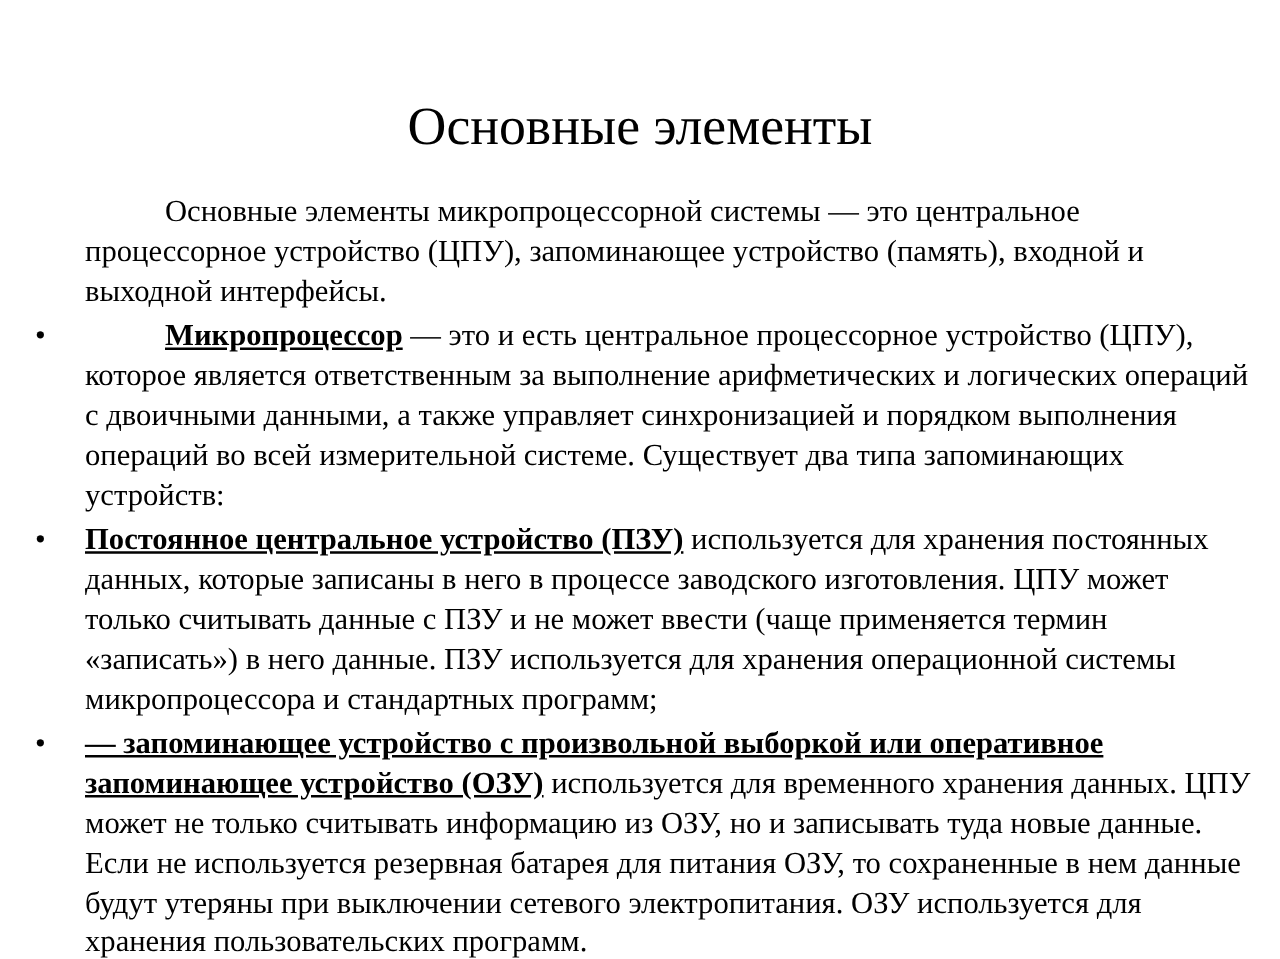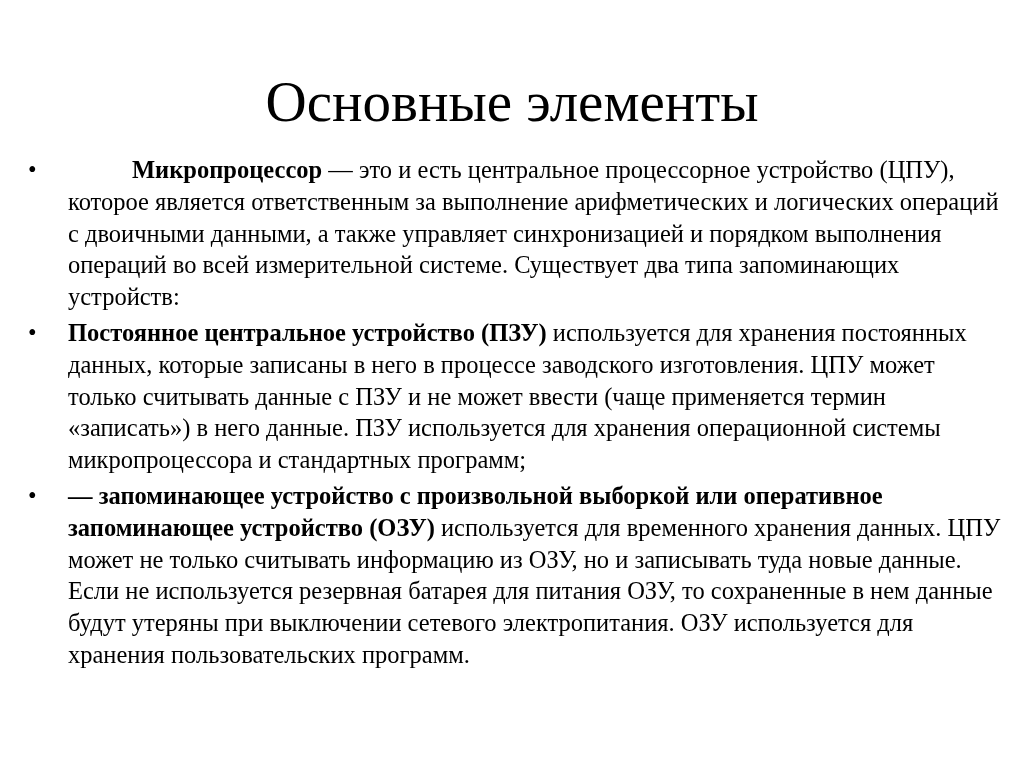--- a/index.html
+++ b/index.html
@@ -1,33 +1,36 @@
 <!DOCTYPE html>
 <html><head>
 <meta charset="utf-8">
 <style>
   html, body { margin:0; padding:0; background:#ffffff; }
   body { width:1024px; height:767px; overflow:hidden; position:relative;
          font-family:"Liberation Serif","DejaVu Serif",serif; color:#000; }
   .slide { position:absolute; left:0; top:0; width:1024px; height:767px; background:#fff; }
   .title { position:absolute; left:0; top:62px; width:1024px; text-align:center;
-           font-size:57px; line-height:80px; font-weight:normal; letter-spacing:0px; }
+           font-size:43px; line-height:80px; font-weight:normal; letter-spacing:0px; }
   .body { position:absolute; left:28px; top:154px; width:980px; font-size:24.5px; line-height:31.8px; }
   .para { position:relative; padding-left:40px; margin:0 0 4px 0; }
   .para .indent { display:inline-block; width:64px; }
   .bullet { position:absolute; left:0; top:0; width:20px; text-align:left; }
-  b { font-weight:bold; }
+  b { font-weight:bold;text-decoration:underline; }
 </style>
 </head>
 <body>
 
 <div class="slide">
   <div class="title">Основные элементы</div>
 
   <div class="body">
+    <p class="para">
+      <span class="indent"></span><span>Основные элементы микропроцессорной системы — это центральное процессорное устройство (ЦПУ), запоминающее устройство (память), входной и выходной интерфейсы.</span>
+    </p>
 
     <p class="para">
       <span class="bullet">•</span>
       <span class="indent"></span><b>Микропроцессор</b><span> — это и есть центральное процессорное устройство (ЦПУ), которое является ответственным за выполнение арифметических и логических операций с двоичными данными, а также управляет синхронизацией и порядком выполнения операций во всей измерительной системе. Существует два типа запоминающих устройств:</span>
     </p>
 
     <p class="para">
       <span class="bullet">•</span>
       <b>Постоянное центральное устройство (ПЗУ)</b><span> используется для хранения постоянных данных, которые записаны в него в процессе заводского изготовления. ЦПУ может только считывать данные с ПЗУ и не может ввести (чаще применяется термин «записать») в него данные. ПЗУ используется для хранения операционной системы микропроцессора и стандартных программ;</span>
     </p>

